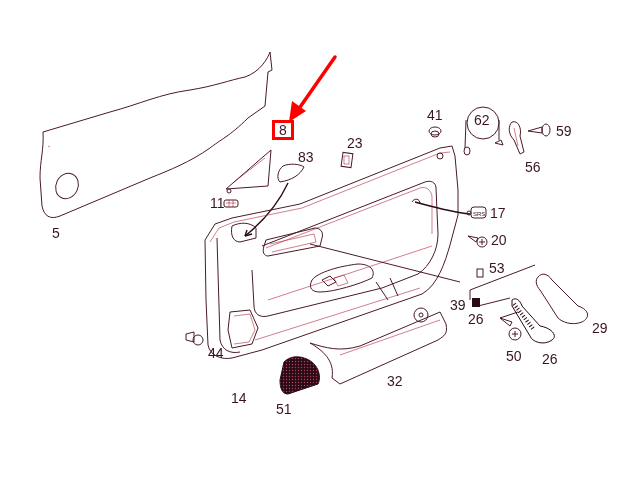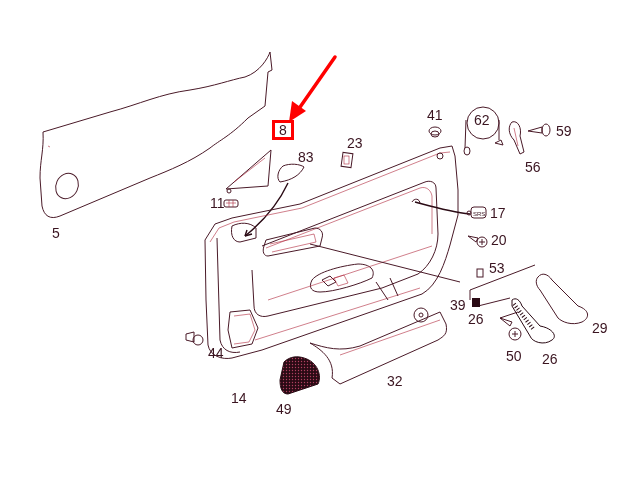--- a/index.html
+++ b/index.html
@@ -171,21 +171,21 @@
   <span class="lbl hl" style="left:272px;top:120px;">8</span>
   <span class="lbl" style="left:210px;top:196px;">11</span>
   <span class="lbl" style="left:231px;top:370px;margin-top:21px;">14</span>
   <span class="lbl" style="left:490px;top:206px;">17</span>
   <span class="lbl" style="left:491px;top:233px;">20</span>
   <span class="lbl" style="left:347px;top:136px;">23</span>
   <span class="lbl" style="left:542px;top:352px;text-align:right;">26</span>
   <span class="lbl" style="left:592px;top:321px;">29</span>
   <span class="lbl" style="left:387px;top:374px;">32</span>
   <span class="lbl" style="left:468px;top:312px;">26</span>
-  <span class="lbl" style="left:276px;top:402px;">49</span>
+  <span class="lbl" style="left:276px;top:402px;">51</span>
   <span class="lbl" style="left:431px;top:298px;margin-left:19px;">39</span>
   <span class="lbl" style="left:427px;top:108px;">41</span>
   <span class="lbl" style="left:176px;top:346px;margin-left:32px;">44</span>
   <span class="lbl" style="left:298px;top:150px;">83</span>
   <span class="lbl" style="left:506px;top:349px;">50</span>
   <span class="lbl" style="left:457px;top:261px;margin-left:32px;">53</span>
   <span class="lbl" style="left:525px;top:160px;">56</span>
   <span class="lbl" style="left:556px;top:124px;">59</span>
   <span class="lbl" style="left:474px;top:113px;font-size:14px;">62</span>
 </div>

